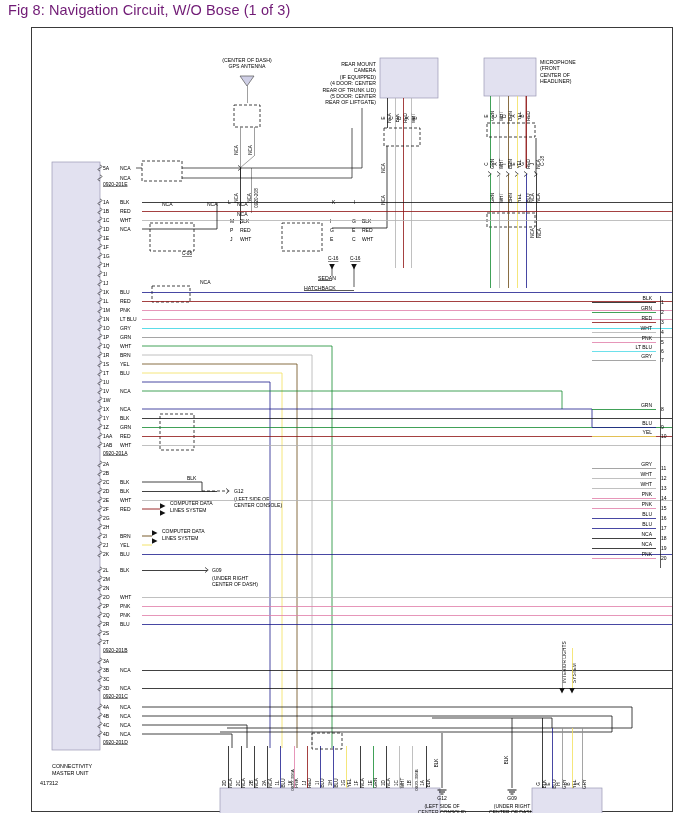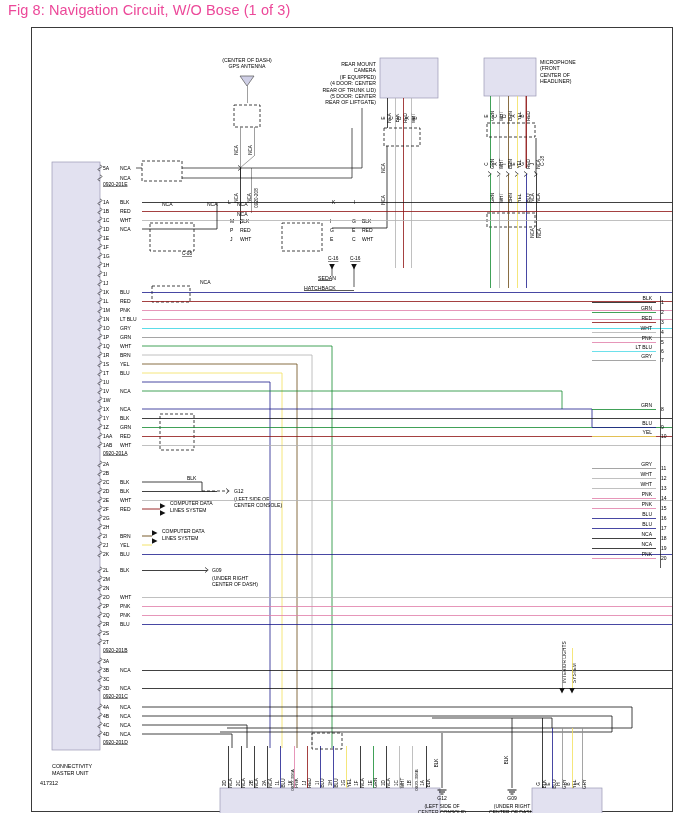--- a/index.html
+++ b/index.html
@@ -1,18 +1,18 @@
 <!DOCTYPE html>
 <html><head>
 <meta charset="utf-8">
 <title>Navigation Circuit Diagram</title>
 <style>
   html,body{margin:0;padding:0;background:#ffffff;}
   body{width:674px;height:817px;font-family:"Liberation Sans",sans-serif;overflow:hidden;position:relative;}
-  #title{position:absolute;left:8px;top:2px;font-size:14.5px;color:#ec4899;letter-spacing:0.1px;}
+  #title{position:absolute;left:8px;top:2px;font-size:14.5px;color:#701a75;letter-spacing:0.1px;}
   #frame{position:absolute;left:31px;top:27px;width:642px;height:785px;border:1px solid #3a3a3a;box-sizing:border-box;background:#fff;}
   #canvas{position:absolute;left:0;top:0;width:642px;height:785px;}
   #figid{position:absolute;left:8px;top:765px;font-size:5.4px;color:#000;}
 </style>
 </head>
 <body>
 
 <div id="title">Fig 8: Navigation Circuit, W/O Bose (1 of 3)</div>
 
 <div id="frame">

